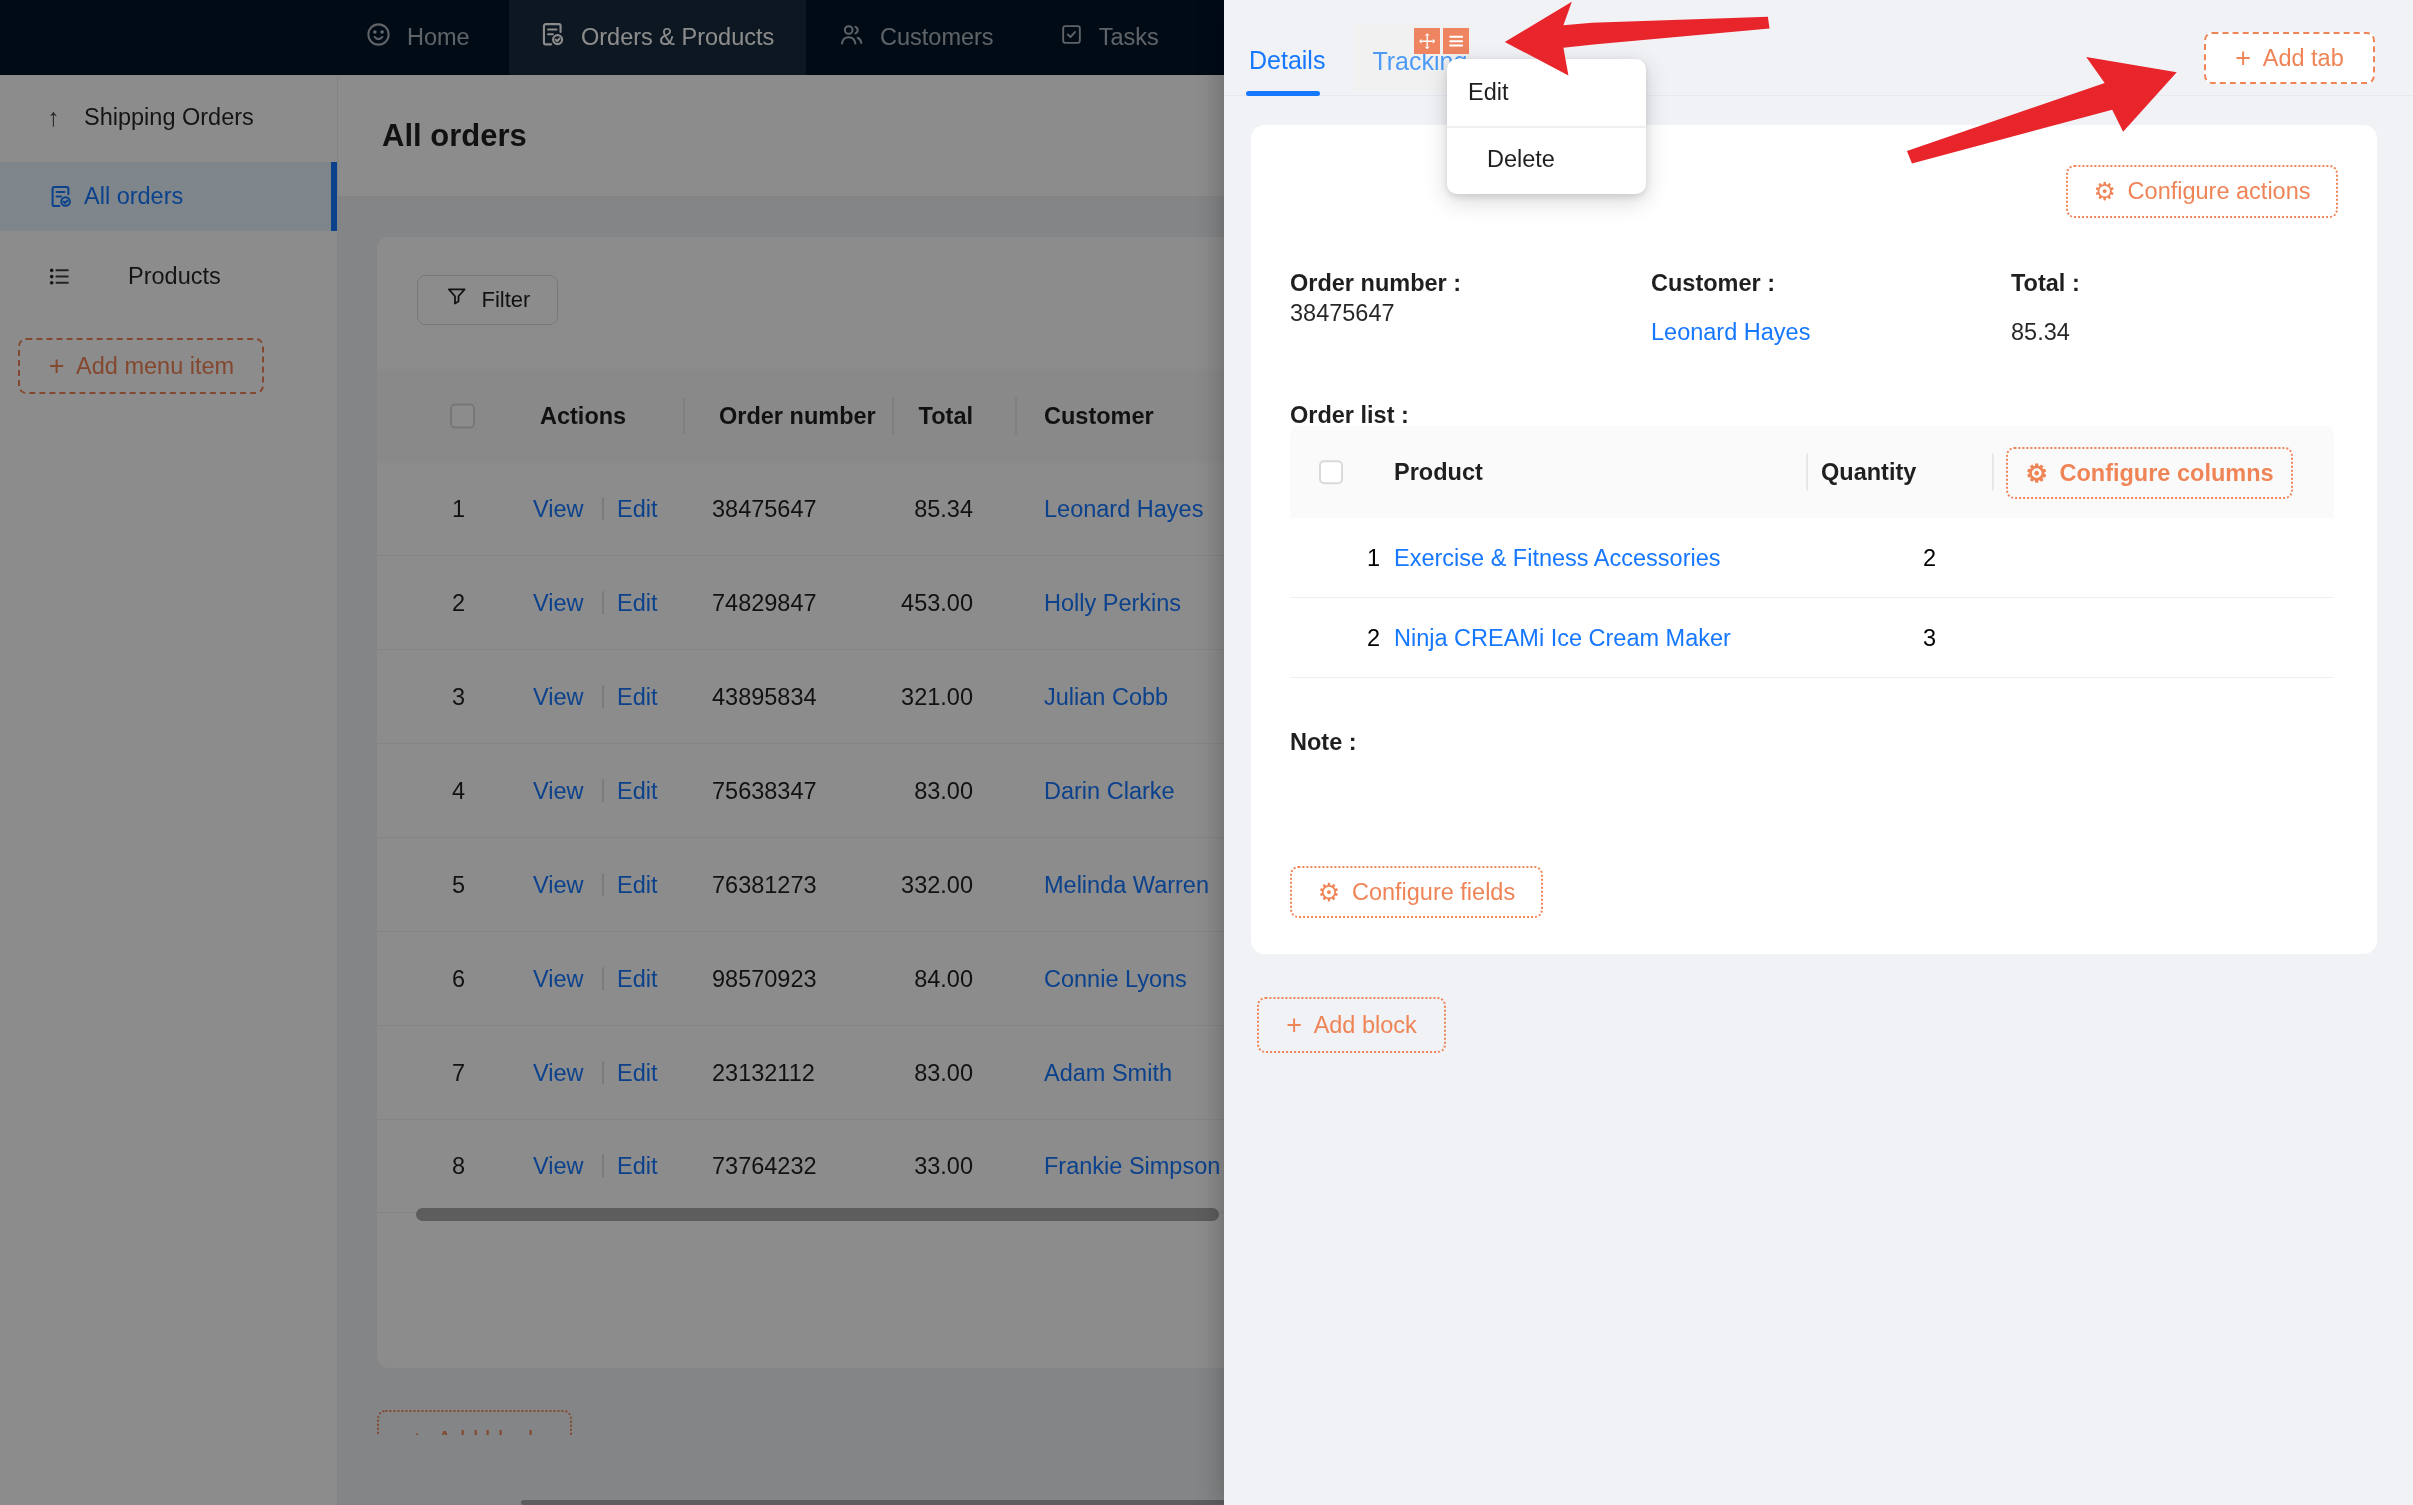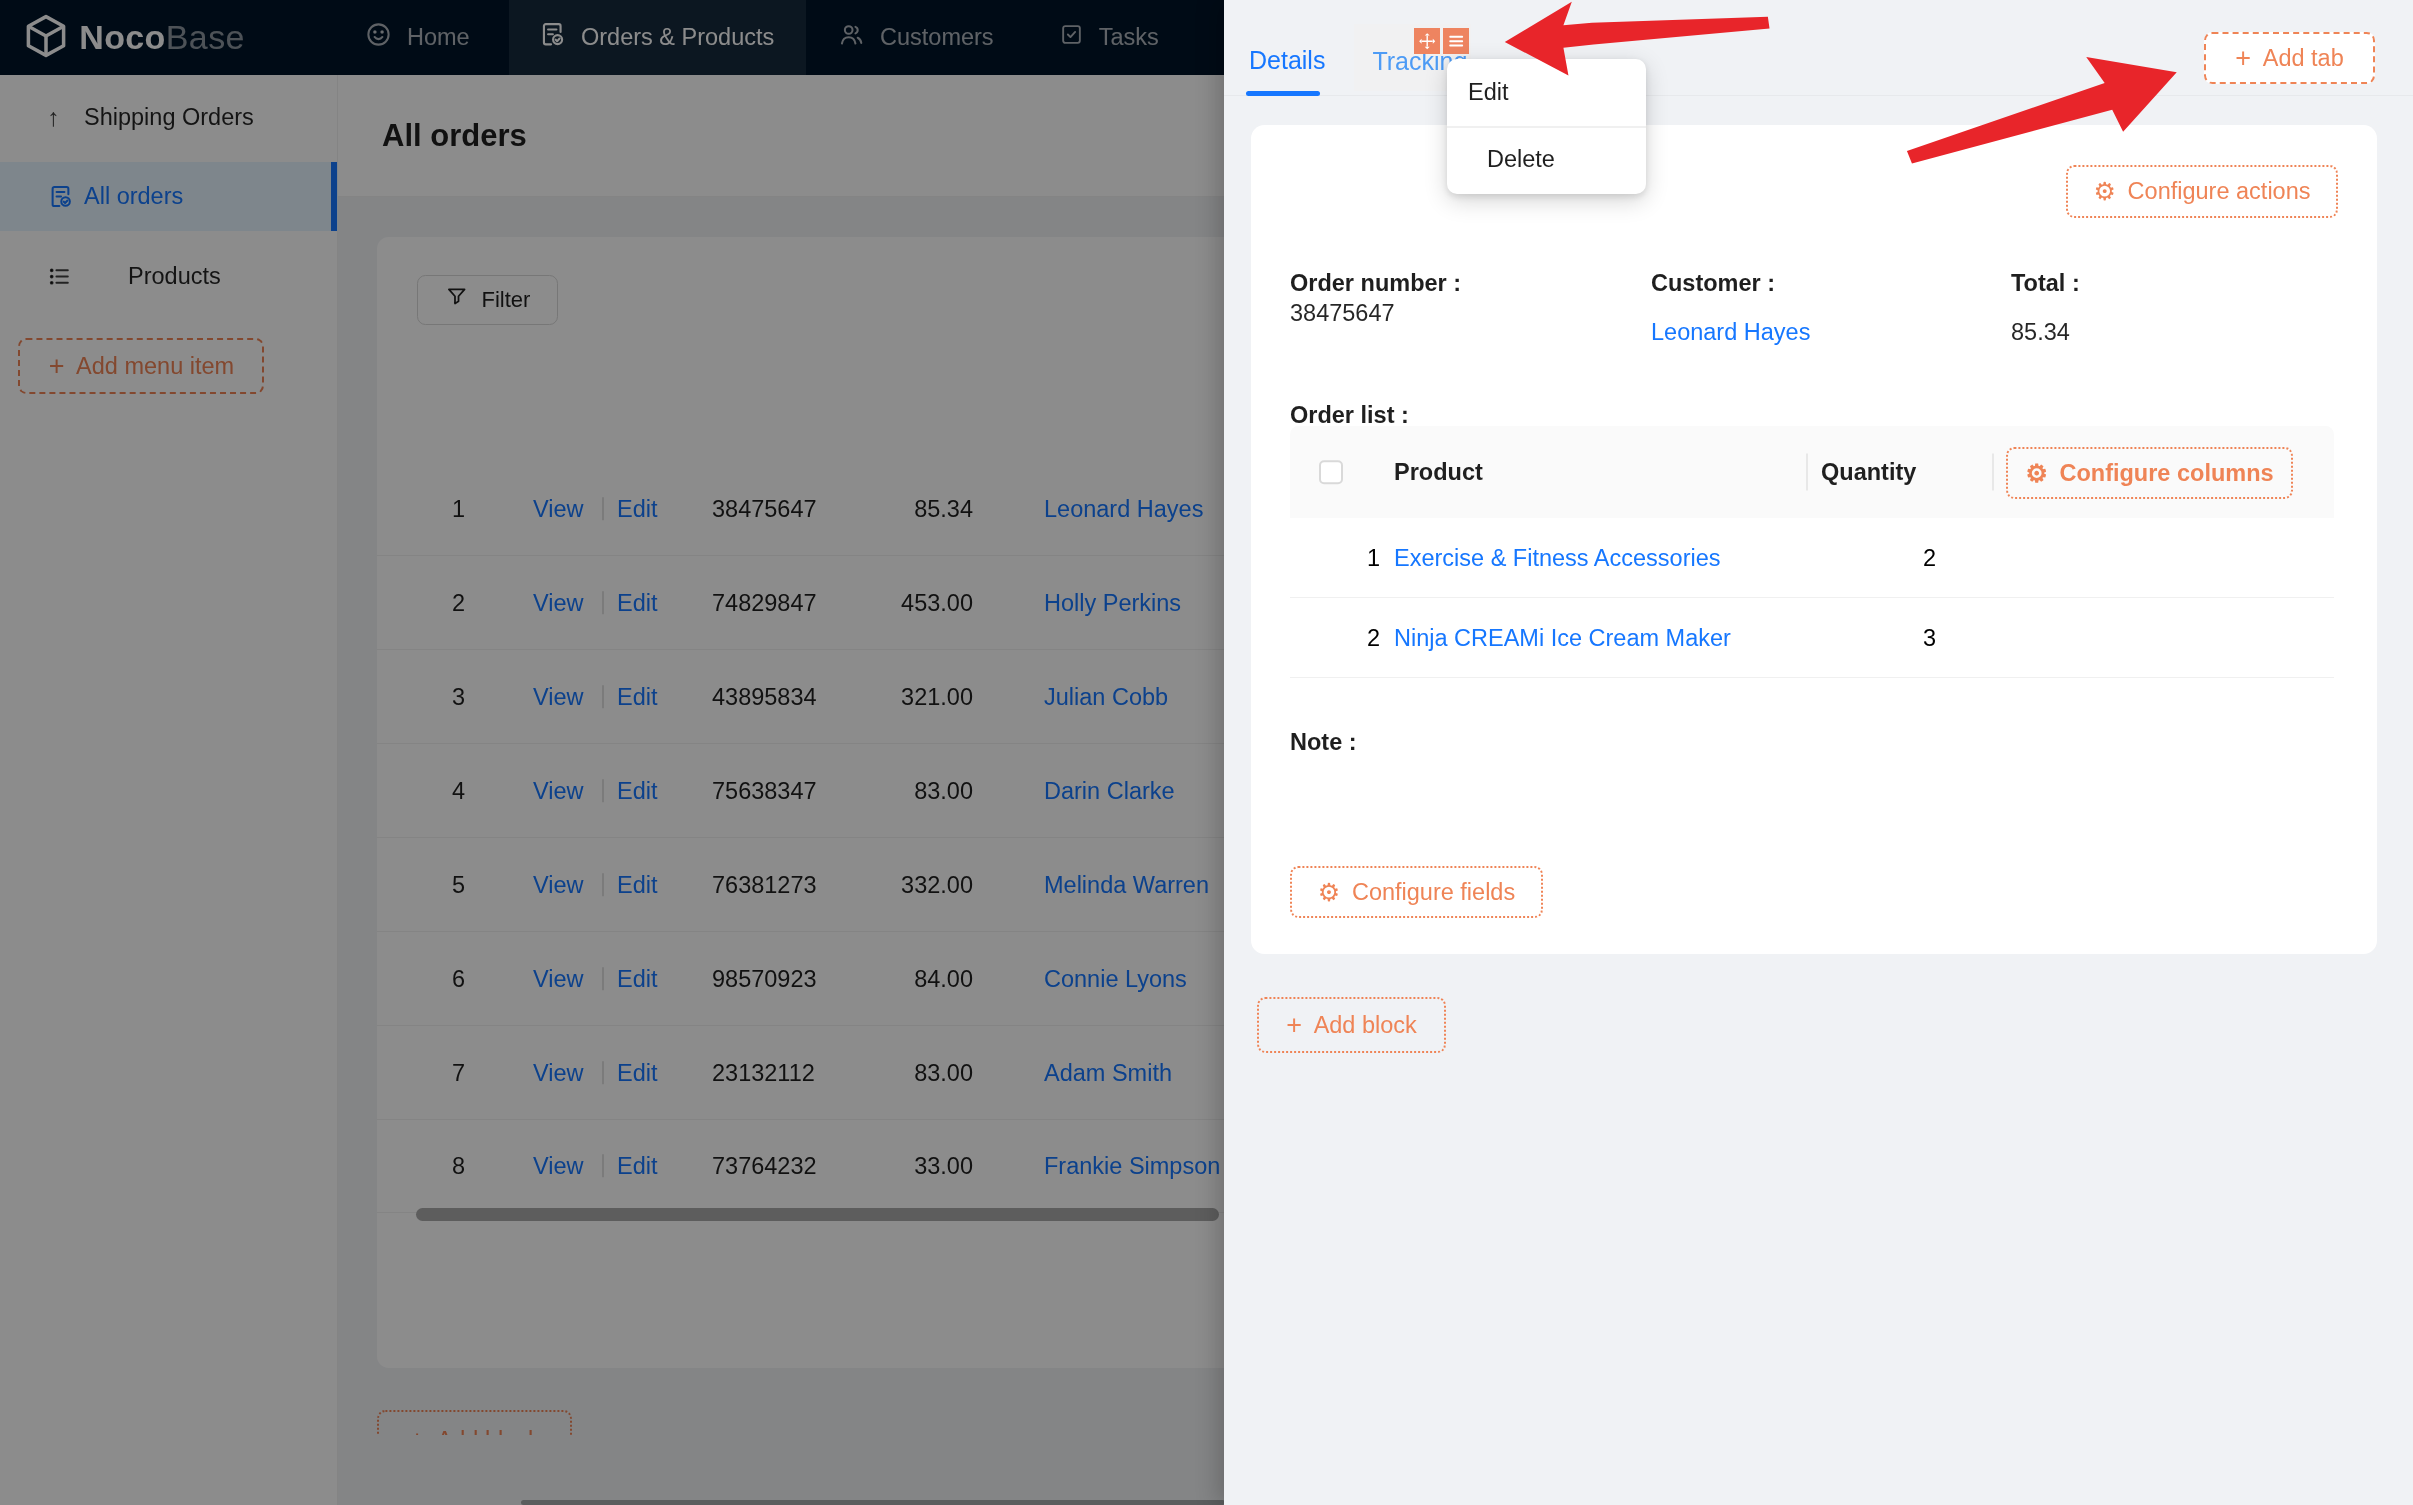--- a/index.html
+++ b/index.html
@@ -78,30 +78,20 @@
   .dd-item { position:absolute; left:0; width:199px; height:67px; display:flex; align-items:center; padding-left:21px; font-size:23.5px; color:rgba(0,0,0,0.88); cursor:pointer; }
   #dd-divider { position:absolute; left:0; top:67px; width:199px; height:1.7px; background:#f0f0f0; }
 
   
   #arrows { left:0; top:0; width:2413px; height:1505px; z-index:50; pointer-events:none; }
 </style>
 </head>
 <body>
 
 <div id="navbar" class="abs">
-  <div class="brand abs">
-    <span>
-      <svg width="44" height="44" viewBox="0 0 50 50" fill="none" stroke="#fff" stroke-width="4" stroke-linejoin="round">
-        <polygon points="25,3 45,14 45,36 25,47 5,36 5,14"></polygon>
-        <polyline points="5,14 25,25 45,14"></polyline>
-        <line x1="25" y1="25" x2="25" y2="47"></line>
-      </svg>
-    </span>
-    <span class="brand-text"><span>Noco</span><span class="light">Base</span></span>
-  </div>
   <div class="nav-item abs" style="left:338px; width:171px; padding-left:27px;">
     <span>
       <svg width="27" height="27" viewBox="0 0 24 24" fill="none" stroke="currentColor" stroke-width="1.8" stroke-linecap="round">
         <circle cx="12" cy="12" r="9"></circle>
           <circle cx="8.8" cy="9.8" r="0.7" fill="currentColor"></circle>
           <circle cx="15.2" cy="9.8" r="0.7" fill="currentColor"></circle>
           <path d="M8.5 14.2c1 1.3 2.2 1.9 3.5 1.9s2.5-.6 3.5-1.9"></path>
       </svg>
     </span>
     <span>Home</span>
@@ -184,20 +174,30 @@
 <div id="orders-card" class="abs">
   <div id="filter-btn" class="abs">
     <span>
       <svg width="23.5" height="23.5" viewBox="0 0 24 24" fill="none" stroke="currentColor" stroke-width="1.8" stroke-linejoin="round">
         <path d="M4 4.5h16l-6.2 7v5l-3.6 2.5v-7.5z"></path>
       </svg>
     </span>
     <span>Filter</span>
   </div>
 
+  <div class="t-head">
+    <span class="chk" style="left:73px;"></span>
+    <span class="cell" style="left:163px;">Actions</span>
+    <span class="cell" style="left:342px;">Order number</span>
+    <span class="cell" style="left:453px; width:143px; text-align:right;">Total</span>
+    <span class="cell" style="left:667px;">Customer</span>
+    <span class="hsep" style="left:306px;"></span>
+    <span class="hsep" style="left:515px;"></span>
+    <span class="hsep" style="left:638px;"></span>
+  </div>
   <div id="orders-rows">
       <div class="trow" style="top: 225px;">
         <span class="cell" style="left: 75px;">1</span>
         <a class="cell lnk" style="left: 156px;">View</a>
         <span class="vdiv" style="left: 225px;"></span>
         <a class="cell lnk" style="left: 240px;">Edit</a>
         <span class="cell" style="left: 335px;">38475647</span>
         <span class="cell" style="left: 453px; width: 143px; text-align: right;">85.34</span>
         <a class="cell lnk" style="left: 667px;">Leonard Hayes</a>
       </div>

